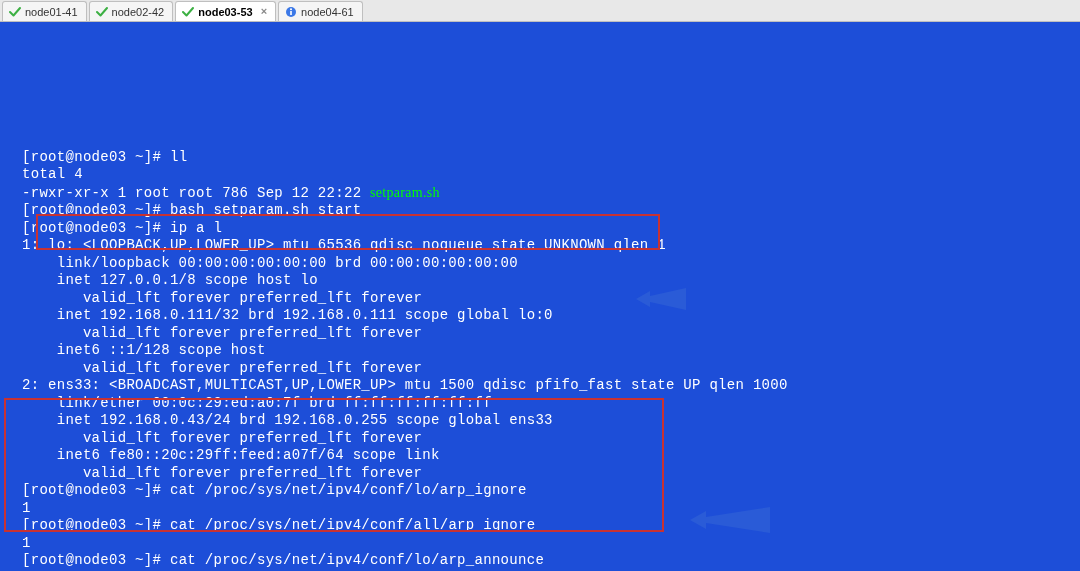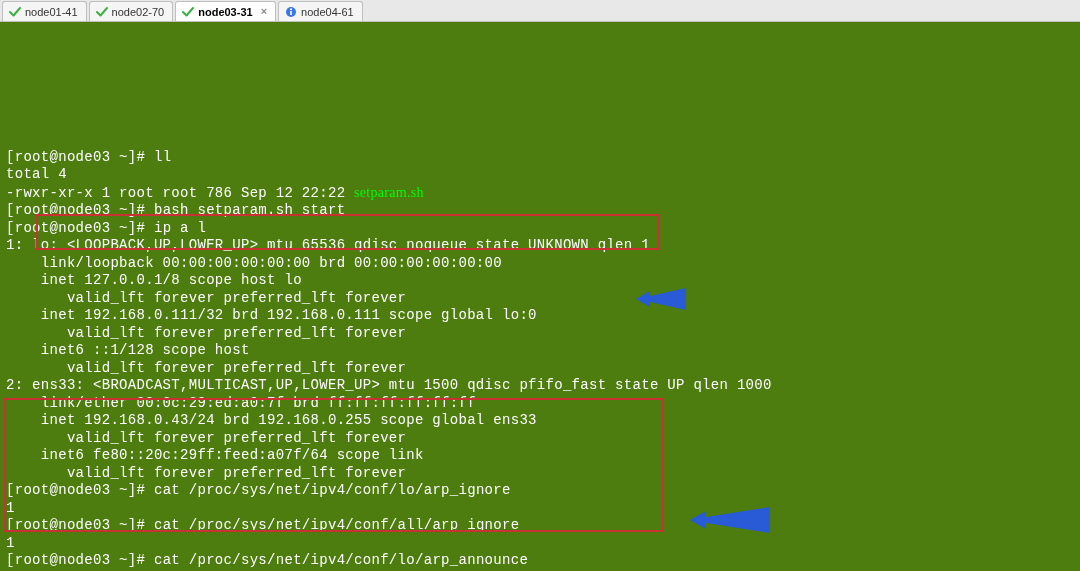--- a/index.html
+++ b/index.html
@@ -44,23 +44,23 @@
     z-index: 2;
   }
   .tab .close {
     margin-left: 4px;
     color: #888;
     font-size: 11px;
     line-height: 1;
   }
   .tab-icon svg { display: block; }
   .terminal {
-    background: #4d7c0f;
+    background: #1d4ed8;
     color: #ffffff;
-    padding: 4px 6px;
+    padding: 4px 22px;
     line-height: 1.25;
     font-size: 14px;
     letter-spacing: 0.3px;
     white-space: pre;
     height: 549px;
     position: relative;
   }
   .termline { white-space: pre; }
   .green { color: #00ff00; font-family: Liberation Serif, serif; }
   .redbox {
@@ -85,29 +85,29 @@
         </svg>
       </span>
       <span>node01-41</span>
     </div>
     <div class="tab">
       <span class="tab-icon">
         <svg width="12" height="12" viewBox="0 0 12 12">
           <path d="M1 6 L4.5 9.5 L11 2" stroke="#3cb043" stroke-width="2" fill="none" stroke-linecap="round" stroke-linejoin="round"></path>
         </svg>
       </span>
-      <span>node02-70</span>
+      <span>node02-42</span>
     </div>
     <div class="tab active">
       <span class="tab-icon">
         <svg width="12" height="12" viewBox="0 0 12 12">
           <path d="M1 6 L4.5 9.5 L11 2" stroke="#3cb043" stroke-width="2" fill="none" stroke-linecap="round" stroke-linejoin="round"></path>
         </svg>
       </span>
-      <span>node03-31</span>
+      <span>node03-53</span>
       <span class="close">×</span>
     </div>
     <div class="tab">
       <span class="tab-icon">
         <svg width="12" height="12" viewBox="0 0 12 12">
           <circle cx="6" cy="6" r="5" fill="#3b78e7"></circle>
           <rect x="5.2" y="5" width="1.6" height="4" fill="#fff"></rect>
           <circle cx="6" cy="3.2" r="1" fill="#fff"></circle>
         </svg>
       </span>

